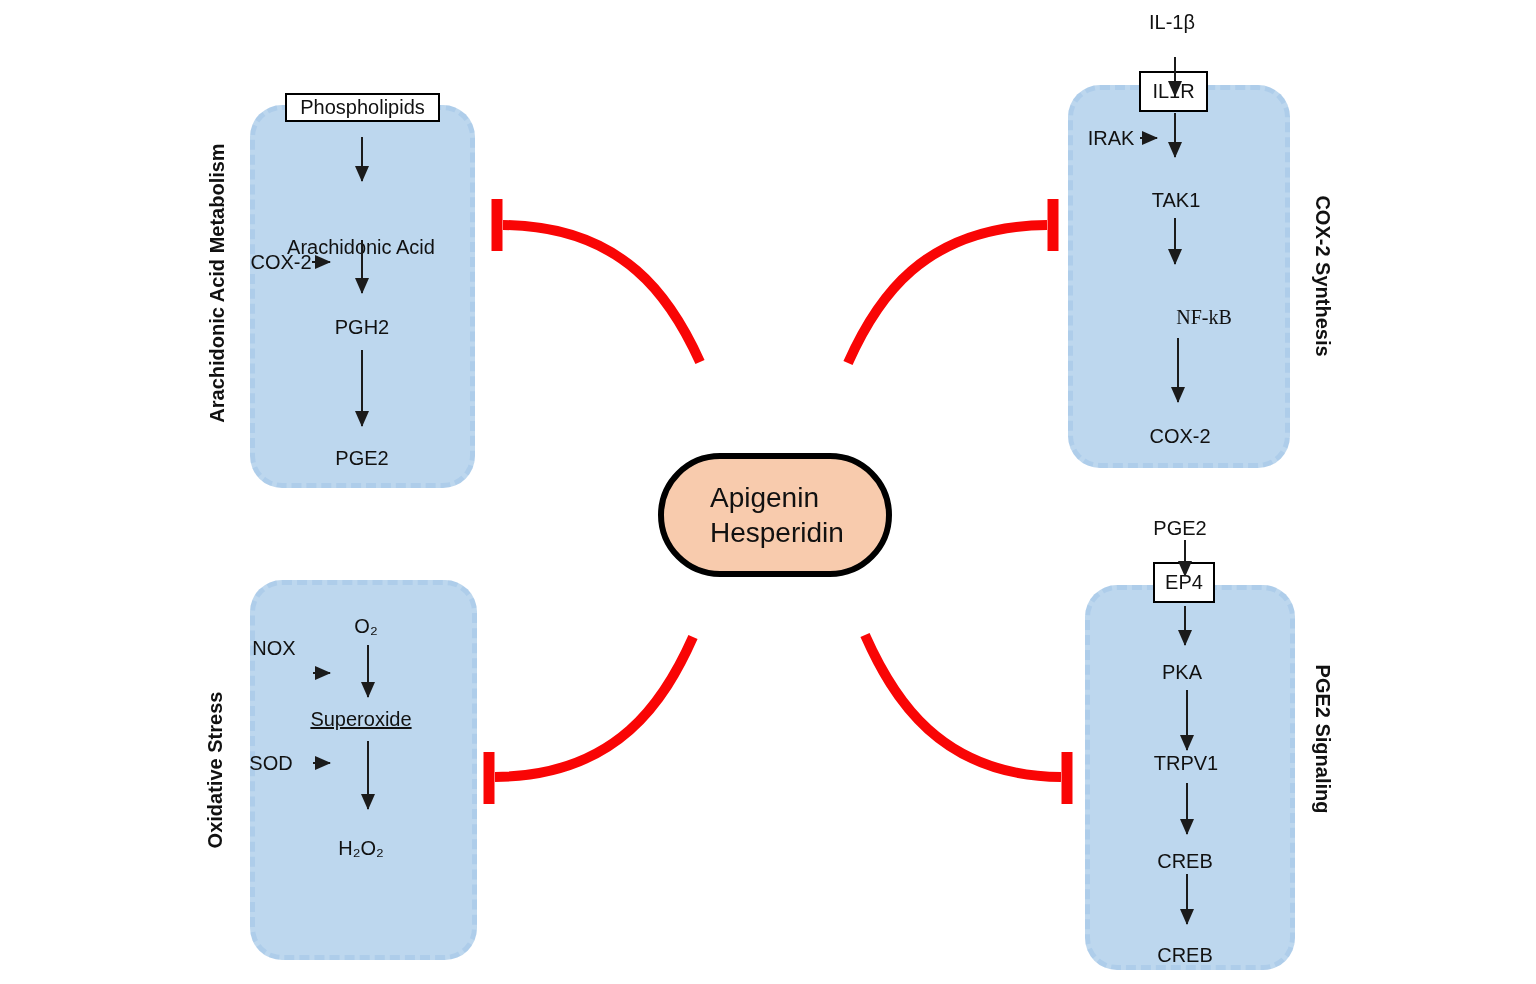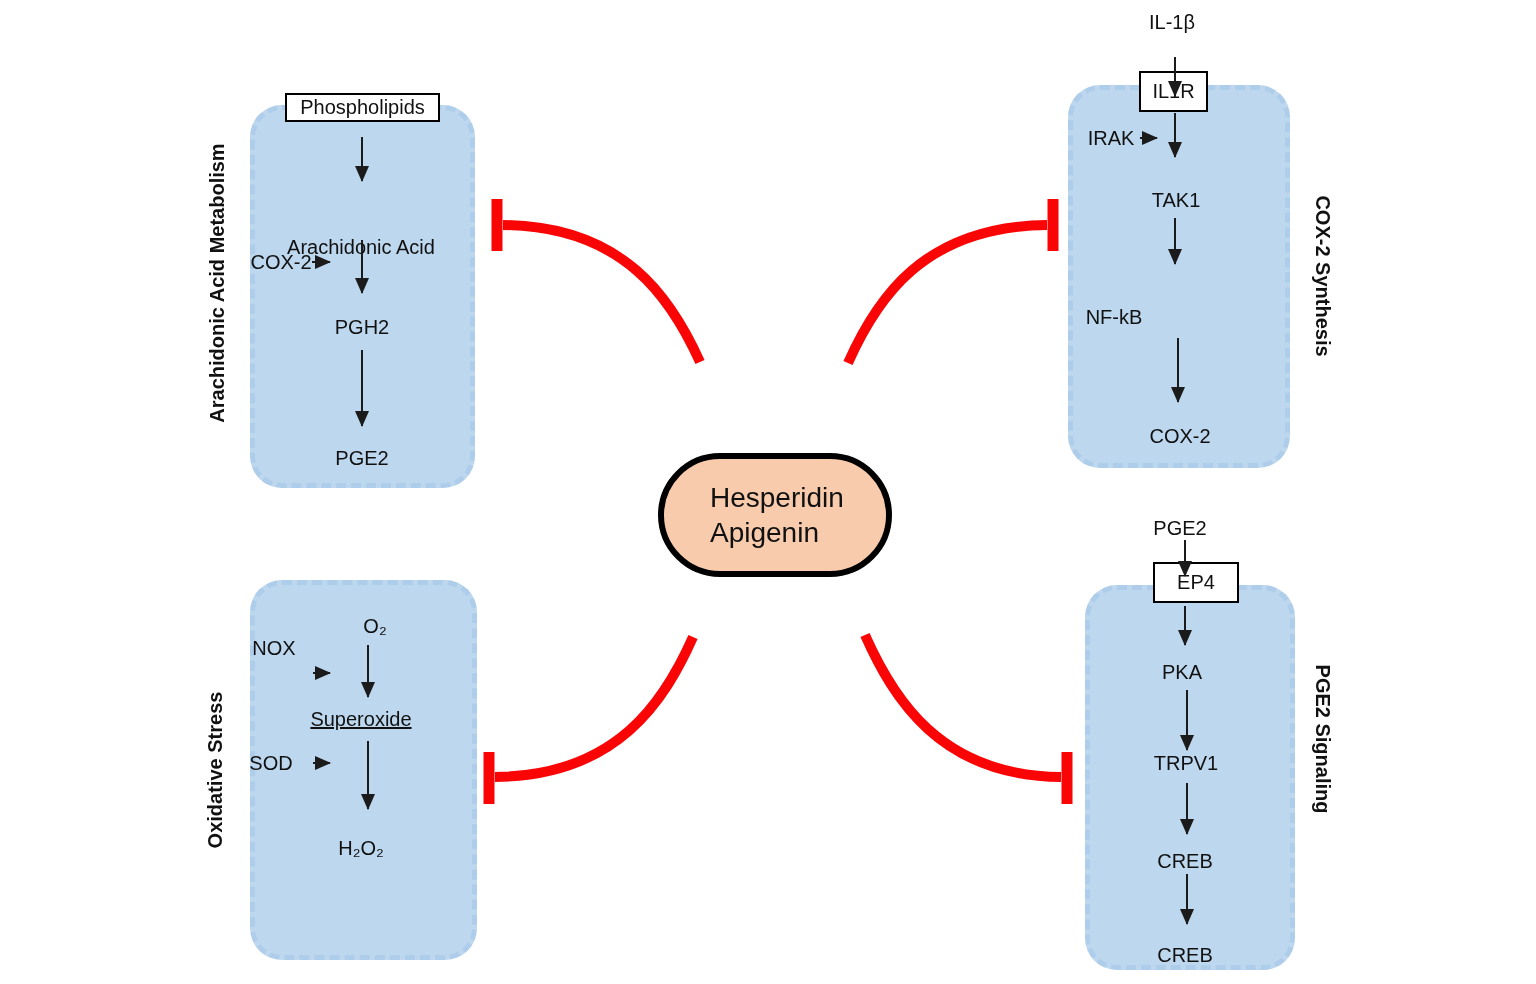--- a/index.html
+++ b/index.html
@@ -55,46 +55,46 @@
   <div class="panel" style="left:1068px;top:85px;width:222px;height:383px;"></div>
   <div class="panel" style="left:250px;top:580px;width:227px;height:380px;"></div>
   <div class="panel" style="left:1085px;top:585px;width:210px;height:385px;"></div>
 
   <div class="vlbl rot-ccw" style="left:217px;top:283px;">Arachidonic Acid Metabolism</div>
   <div class="vlbl rot-cw" style="left:1322px;top:276px;">COX-2 Synthesis</div>
   <div class="vlbl rot-ccw" style="left:215px;top:770px;">Oxidative Stress</div>
   <div class="vlbl rot-cw" style="left:1322px;top:739px;">PGE2 Signaling</div>
 
   <div class="capsule">
+    <span>Apigenin</span>
     <span>Hesperidin</span>
-    <span>Apigenin</span>
   </div>
 
   <div class="wbox" style="left:285px;top:93px;width:155px;height:29px;">
     <span>Phospholipids</span>
   </div>
   <div class="wbox" style="left:1139px;top:71px;width:69px;height:41px;">
     <span>IL1R</span>
   </div>
-  <div class="wbox" style="left:1153px;top:562px;width:86px;height:41px;">
+  <div class="wbox" style="left:1153px;top:562px;width:62px;height:41px;">
     <span>EP4</span>
   </div>
 
   <div class="lbl" style="left:361px;top:219px;margin-top:28px;">Arachidonic Acid</div>
   <div class="lbl" style="left:281px;top:262px;">COX-2</div>
   <div class="lbl" style="left:362px;top:327px;">PGH2</div>
   <div class="lbl" style="left:362px;top:458px;">PGE2</div>
 
   <div class="lbl" style="left:1172px;top:22px;">IL-1β</div>
   <div class="lbl" style="left:1111px;top:138px;">IRAK</div>
   <div class="lbl" style="left:1176px;top:200px;">TAK1</div>
-  <div class="lbl" style="left:1114px;top:317px;">NF-kB</div>
+  <div class="lbl" style="left:1204px;top:317px;font-family:Liberation Serif, serif;">NF-kB</div>
   <div class="lbl" style="left:1180px;top:436px;">COX-2</div>
 
-  <div class="lbl" style="left:366px;top:626px;margin-left:9px;">O₂</div>
+  <div class="lbl" style="left:366px;top:626px;">O₂</div>
   <div class="lbl" style="left:274px;top:648px;">NOX</div>
   <div class="lbl" style="left:361px;top:719px;text-decoration:underline;">Superoxide</div>
   <div class="lbl" style="left:271px;top:763px;">SOD</div>
   <div class="lbl" style="left:361px;top:848px;">H₂O₂</div>
 
   <div class="lbl" style="left:1180px;top:528px;">PGE2</div>
   <div class="lbl" style="left:1182px;top:672px;">PKA</div>
   <div class="lbl" style="left:1186px;top:763px;">TRPV1</div>
   <div class="lbl" style="left:1185px;top:861px;">CREB</div>
   <div class="lbl" style="left:1185px;top:955px;">CREB</div>

